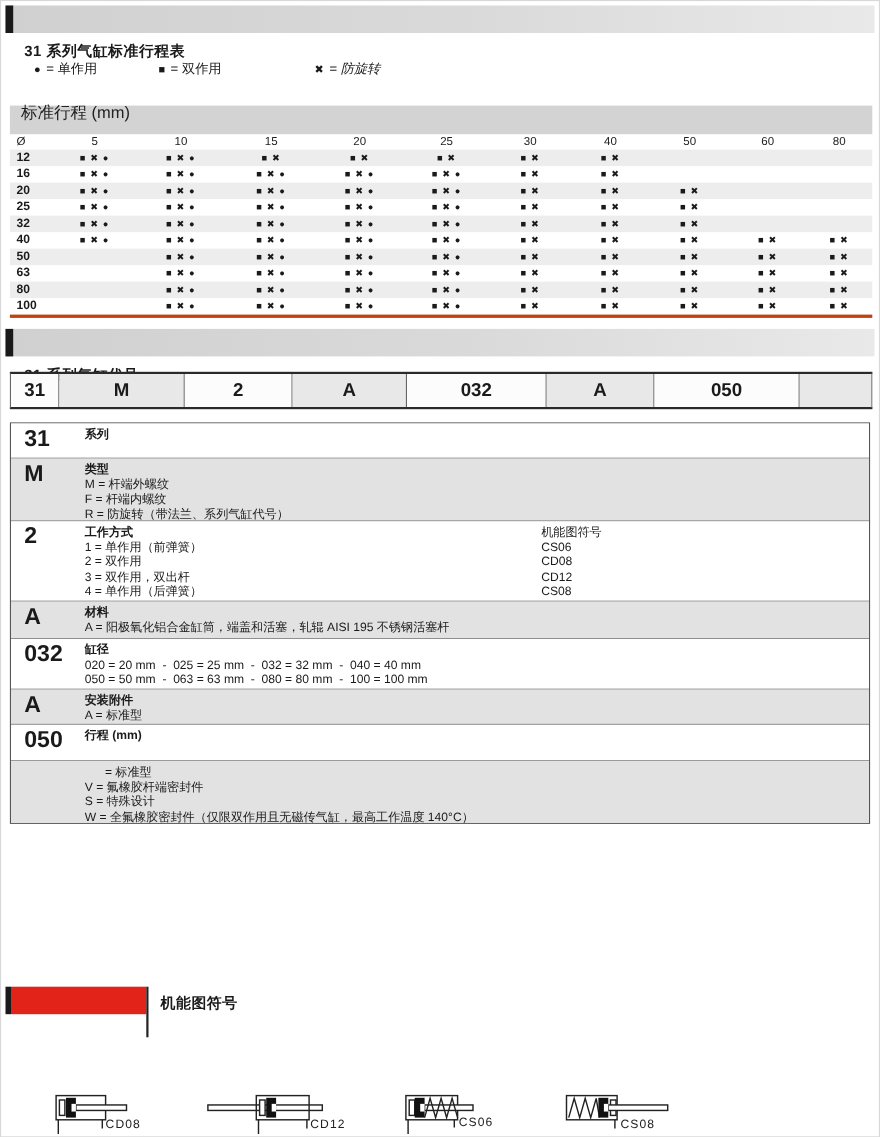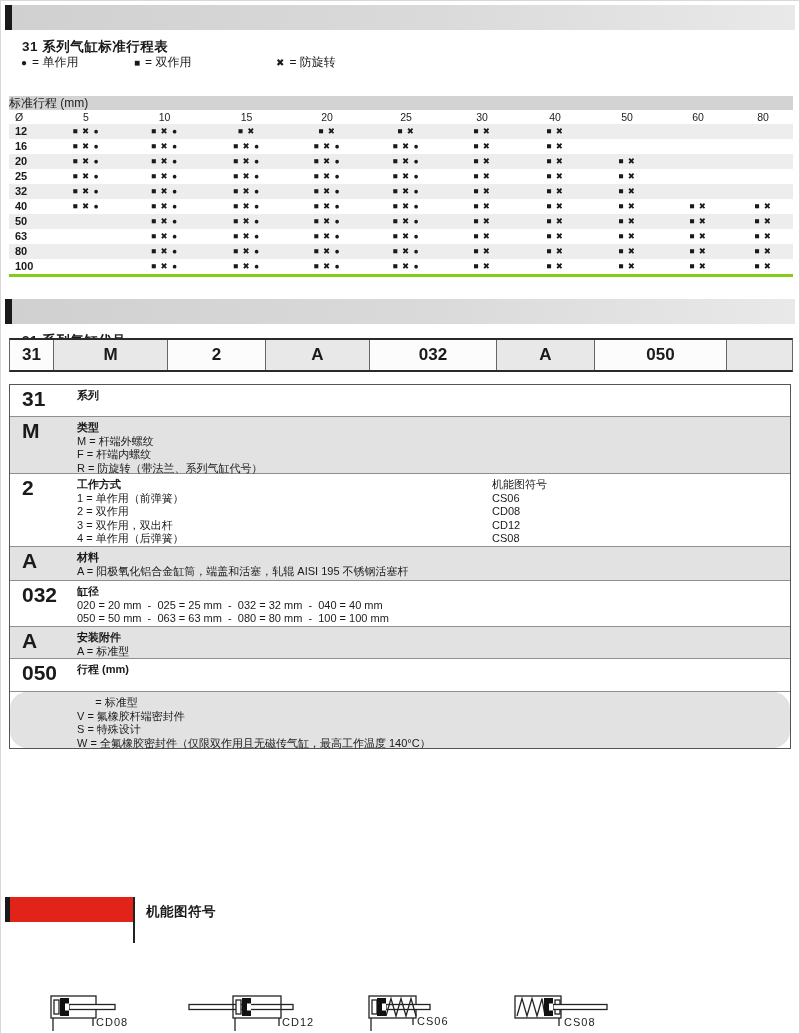--- a/index.html
+++ b/index.html
@@ -6,34 +6,34 @@
   .page{position:relative;width:800px;height:1034px;background:#fff;overflow:hidden;
         font-family:"Liberation Sans","DejaVu Sans",sans-serif;color:#1a1a1a;
         border:1px solid #d8d8d8;box-sizing:border-box;}
   
   .sec-header{position:absolute;left:4px;width:790px;height:25px;
         background:linear-gradient(90deg,#d0d0d0 0%,#dadada 55%,#e9e9e9 100%);}
   .accent{position:absolute;left:0;top:0;width:7px;height:25px;background:#191919;}
   .sec-title{position:absolute;left:17px;top:0;line-height:25px;font-weight:bold;font-size:13.5px;letter-spacing:.5px;margin-top:29px;}
   
   .legend{position:absolute;top:53px;left:0;width:100%;height:18px;font-size:12px;}
-  .legend-item{position:absolute;top:0;white-space:nowrap;}
+  .legend-item{position:absolute;top:0;white-space:nowrap;margin-left:10px;}
   .lsym{font-size:10px;margin-right:5px;}
   
   .stroke-table{position:absolute;left:8px;top:95px;width:784px;}
-  .st-title{height:14px;background:#d3d3d3;font-size:12px;line-height:14px;padding-left:0;color:#222;}
+  .st-title{height:26px;background:#d3d3d3;font-size:15px;line-height:14px;padding-left:10px;color:#222;}
   .grid{display:grid;grid-template-columns:40px 74px 83px 81px 80px 78px 74px 72px 72px 70px 60px;}
   .thead{height:14px;line-height:14px;font-size:10.5px;color:#222;}
   .thead .col{text-align:center;}
   .col.dia{text-align:left;padding-left:6px;}
   .trow{height:15px;line-height:15px;}
   .trow.alt{background:#ededed;}
   .trow .dia{font-weight:bold;font-size:11px;}
   .trow .sym{text-align:center;font-size:8.5px;letter-spacing:1px;white-space:nowrap;}
-  .st-bottom{border-bottom:3px solid #84cc16;}
+  .st-bottom{border-bottom:3px solid #c2410c;}
   
   .code-strip{position:absolute;left:8px;top:337px;width:782px;height:30px;display:flex;
         border-top:2px solid #2a2a2a;border-bottom:2px solid #2a2a2a;
         border-left:1px solid #666;border-right:1px solid #666;box-sizing:content-box;}
   .code-cell{display:flex;align-items:center;justify-content:center;font-weight:bold;font-size:17px;
         border-right:1px solid #666;box-sizing:border-box;background:#fcfcfc;}
   .code-cell:last-child{border-right:none;}
   .code-cell.gray{background:#e8e8e8;}
   
   .code-table{position:absolute;left:8px;top:383px;width:782px;border:1px solid #555;box-sizing:border-box;}
@@ -65,21 +65,21 @@
 <div class="page">
 
   <div class="sec-header" style="top:4px;">
     <div class="accent"></div>
     <div class="sec-title">31 系列气缸标准行程表</div>
   </div>
 
   <div class="legend">
     <span class="legend-item" style="left:20px;"><span class="lsym">●</span><span>= 单作用</span></span>
     <span class="legend-item" style="left:133px;"><span class="lsym">■</span><span>= 双作用</span></span>
-    <span class="legend-item" style="left:275px;"><span class="lsym">✖</span><span>= 防旋转</span></span>
+    <span class="legend-item" style="left:275px;font-style:italic;"><span class="lsym">✖</span><span>= 防旋转</span></span>
   </div>
 
   <div class="stroke-table">
     <div class="st-title">标准行程 (mm)</div>
     <div class="thead grid">
         <div class="col dia">Ø</div>
         <div class="col">5</div>
         <div class="col">10</div>
         <div class="col">15</div>
         <div class="col">20</div>
@@ -269,21 +269,21 @@
         <div class="ct-content"><div class="ct-title">缸径</div><div>020 = 20 mm  -  025 = 25 mm  -  032 = 32 mm  -  040 = 40 mm</div><div>050 = 50 mm  -  063 = 63 mm  -  080 = 80 mm  -  100 = 100 mm</div></div>
       </div>
       <div class="ct-row gray" style="height: 32px;">
         <div class="ct-code">A</div>
         <div class="ct-content"><div class="ct-title">安装附件</div><div>A = 标准型</div></div>
       </div>
       <div class="ct-row" style="height: 33px;">
         <div class="ct-code">050</div>
         <div class="ct-content"><div class="ct-title">行程 (mm)</div></div>
       </div>
-      <div class="ct-row gray" style="height: 56px; border-radius: 17px;">
+      <div class="ct-row gray" style="height: 56px;">
         <div class="ct-code"></div>
         <div class="ct-content"><div>      = 标准型</div><div>V = 氟橡胶杆端密封件</div><div>S = 特殊设计</div><div>W = 全氟橡胶密封件（仅限双作用且无磁传气缸，最高工作温度 140°C）</div></div>
       </div>
     </div>
 
   <div class="black-strip"></div>
   <div class="red-tab"></div>
   <div class="vrule"></div>
   <div class="symbols-heading">机能图符号</div>
 

